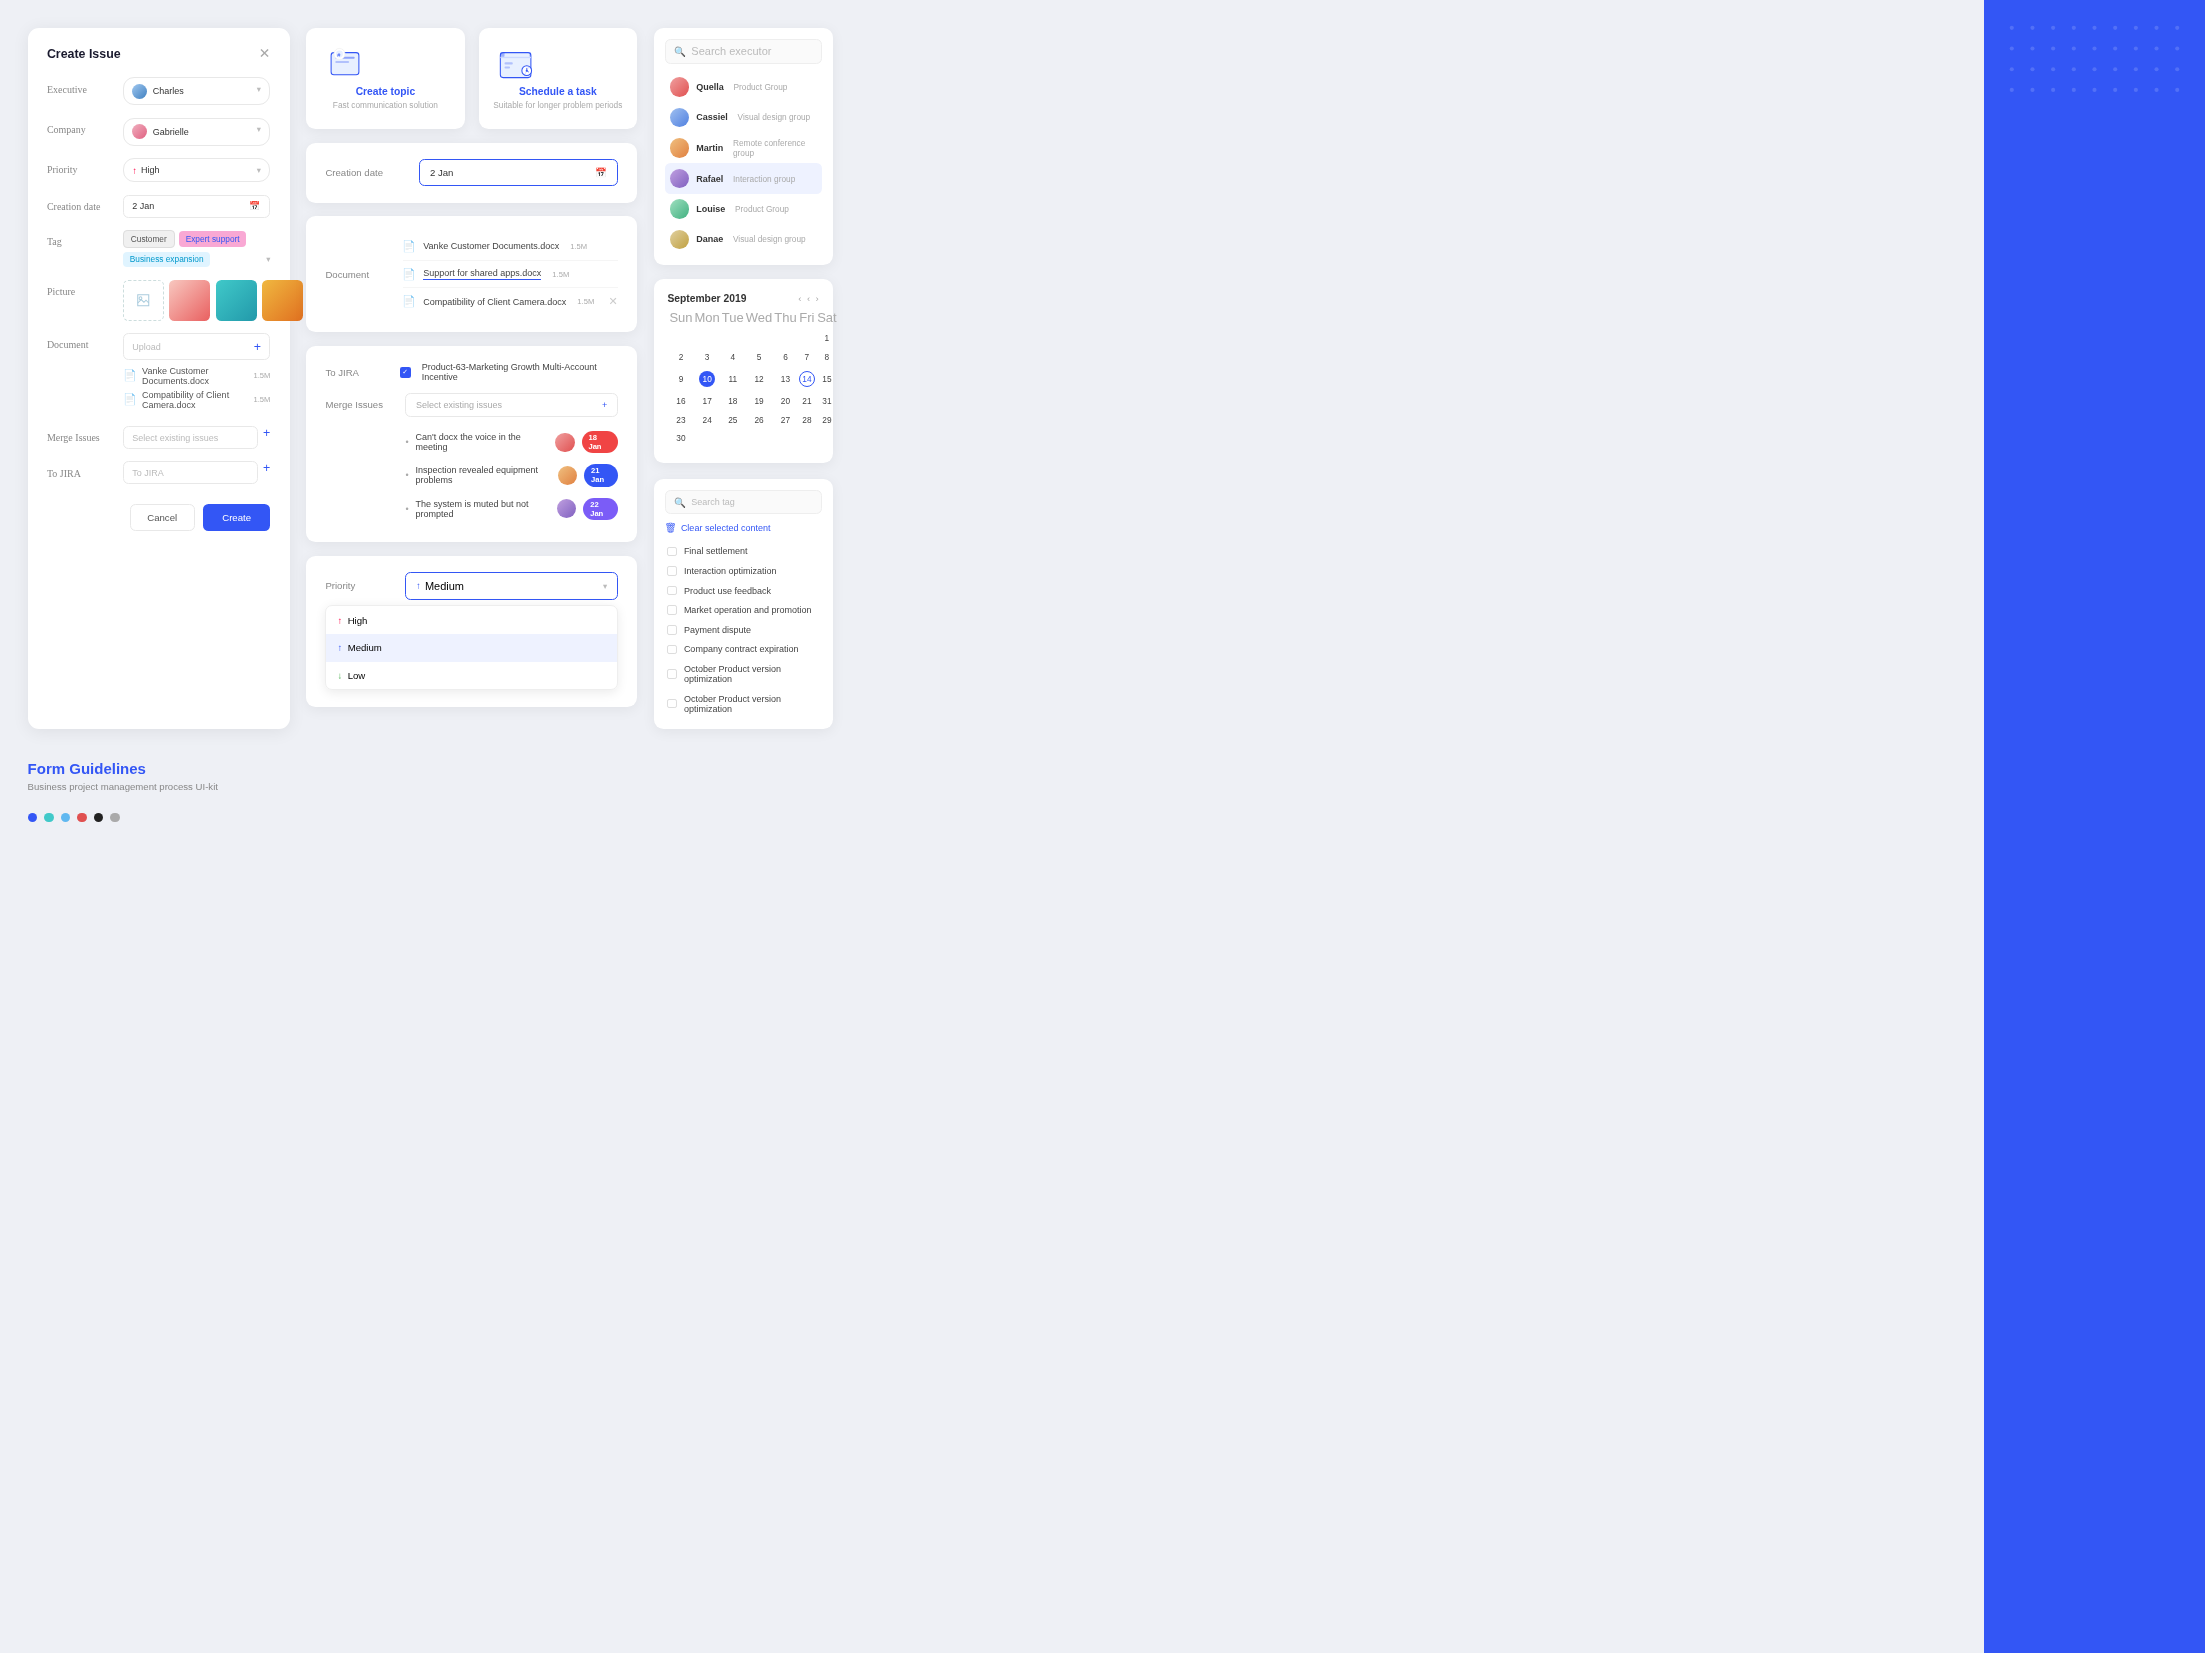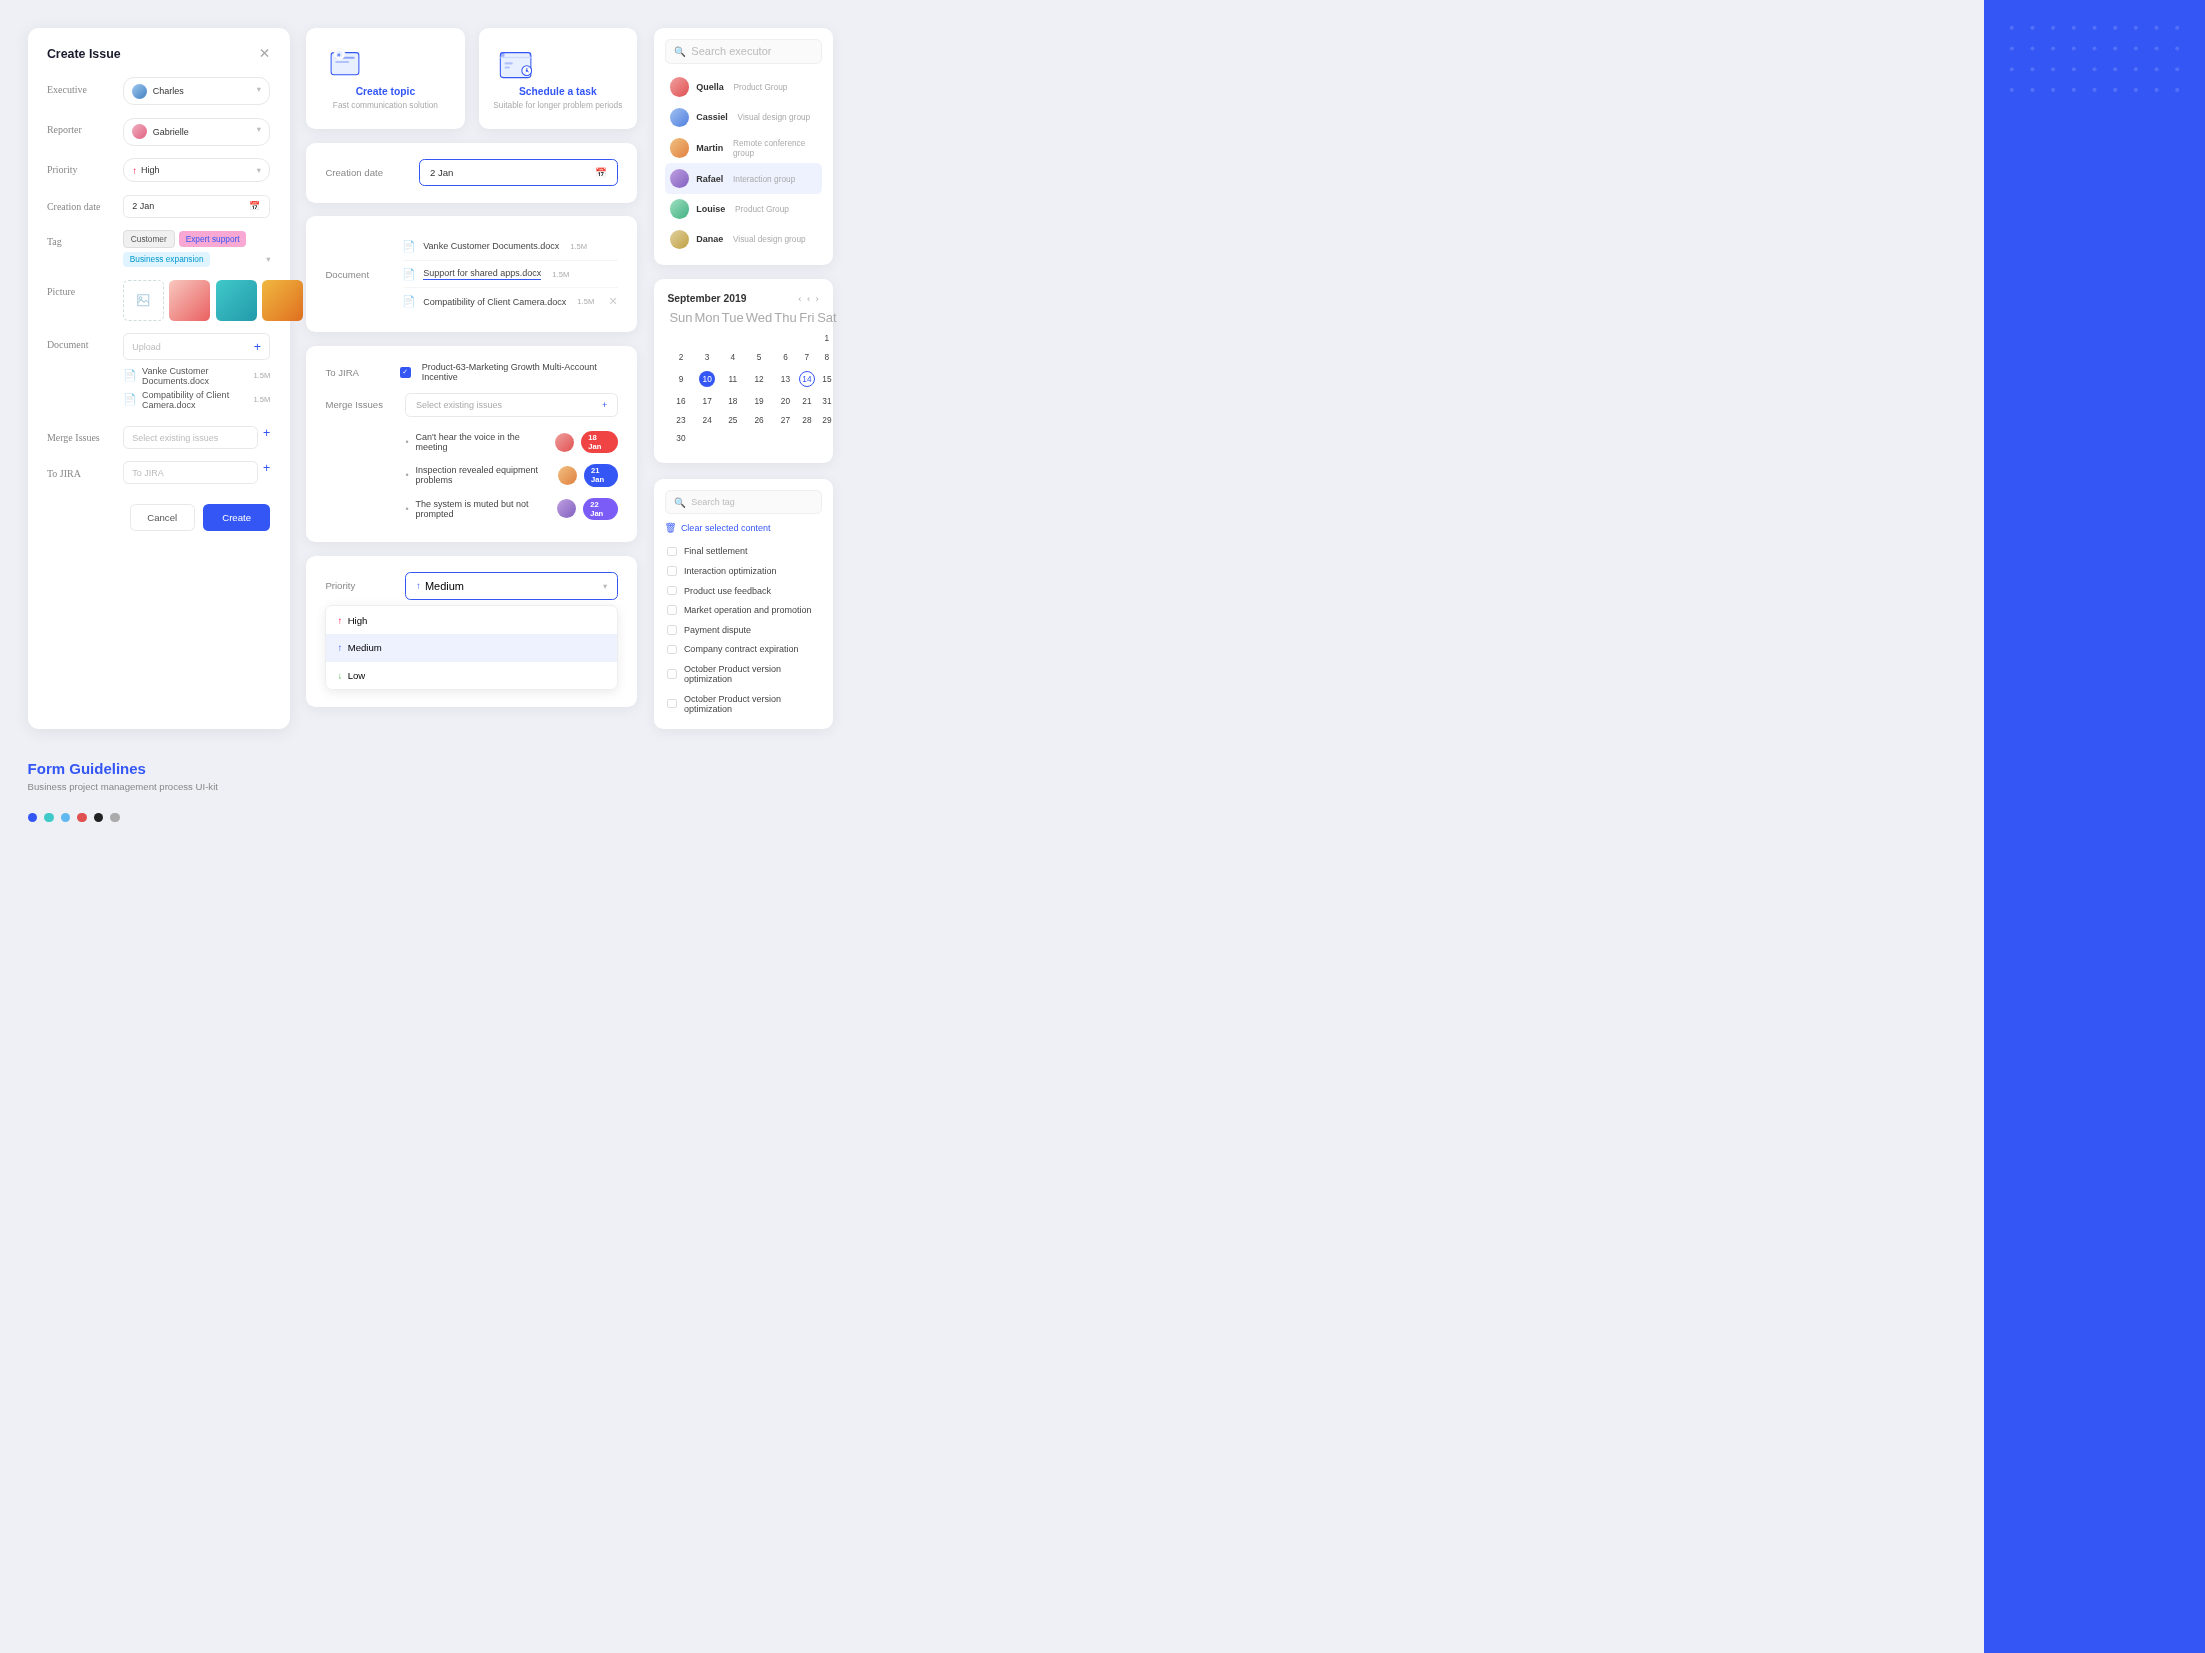--- a/index.html
+++ b/index.html
@@ -621,21 +621,21 @@
           <div style="display:flex;align-items:center;">
             <div class="avatar-sm av-charles" style="width:15px;height:15px;border-radius:50%;display:inline-block;margin-right:5.5px;"></div>
             <span>Charles</span>
           </div>
           <span class="chevron">▾</span>
         </div>
       </div>
     </div>
 
     <div class="form-row">
-      <span class="form-label">Reporter</span>
+      <span class="form-label">Company</span>
       <div class="form-control">
         <div class="select-field">
           <div style="display:flex;align-items:center;">
             <div class="avatar-sm av-gabrielle" style="width:15px;height:15px;border-radius:50%;display:inline-block;margin-right:5.5px;"></div>
             <span>Gabrielle</span>
           </div>
           <span class="chevron">▾</span>
         </div>
       </div>
     </div>
@@ -820,21 +820,21 @@
 
       <div class="merge-panel-row">
         <span class="merge-label">Merge Issues</span>
         <div class="merge-content">
           <div class="merge-select-row">
             <span>Select existing issues</span>
             <span style="color:#3356f5;">+</span>
           </div>
           <div class="merge-issue">
             <span class="merge-bullet">•</span>
-            <span>Can't hear the voice in the meeting</span>
+            <span>Can't docx the voice in the meeting</span>
             <div class="merge-avatar av-quella"></div>
             <span class="date-badge badge-red">18 Jan</span>
           </div>
           <div class="merge-issue">
             <span class="merge-bullet">•</span>
             <span>Inspection revealed equipment problems</span>
             <div class="merge-avatar av-martin"></div>
             <span class="date-badge badge-blue">21 Jan</span>
           </div>
           <div class="merge-issue">

